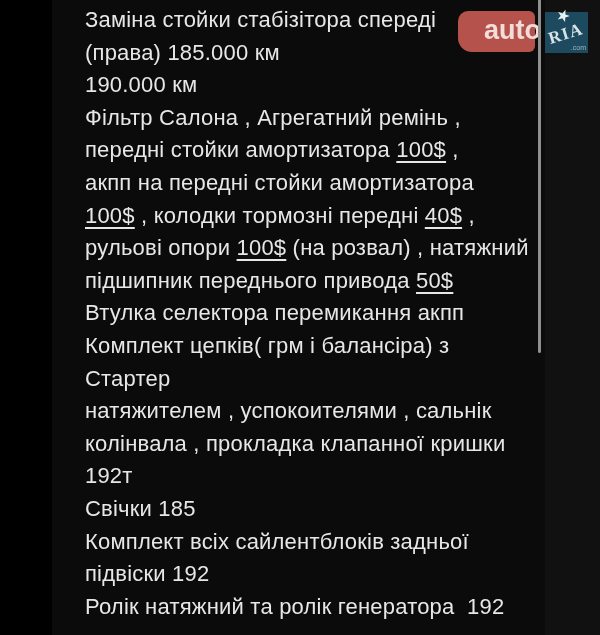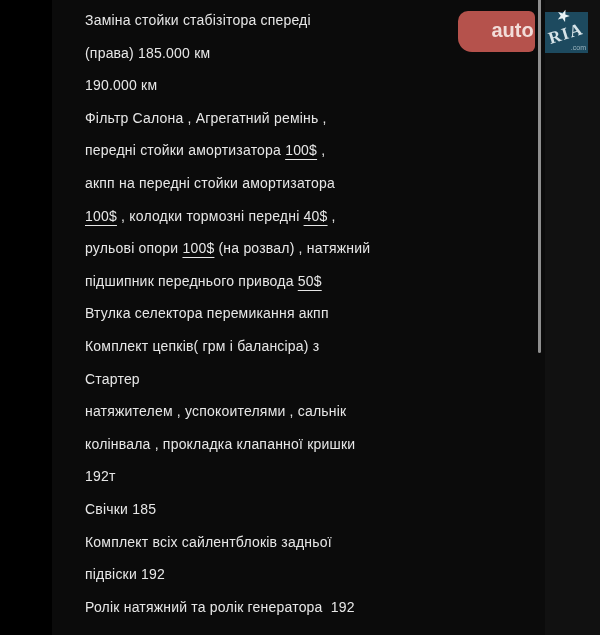--- a/index.html
+++ b/index.html
@@ -35,21 +35,21 @@
     width: 55px; height: 635px;
     background: #111111;
     z-index: 1;
   }
   .description-text {
     position: absolute;
     left: 85px;
     top: 4px;
     z-index: 3;
     color: #e7e7e7;
-    font-size: 14px;
+    font-size: 22px;
     line-height: 32.6px;
     font-weight: 400;
     letter-spacing: 0.2px;
   }
   .line { white-space: pre; }
   .price-link {
     text-decoration-line: underline;
     text-decoration-style: dashed;
     text-decoration-color: #979797;
     text-decoration-thickness: 1.5px;
@@ -69,21 +69,21 @@
     left: 458px; top: 11px;
     z-index: 5;
   }
   .auto-badge {
     position: absolute;
     left: 0; top: 0;
     width: 77px; height: 41px;
     background: #b5524c;
     border-radius: 10px 6px 6px 14px;
     color: #f2ddd9;
-    font-size: 20px;
+    font-size: 27px;
     font-weight: 700;
     display: flex;
     align-items: center;
     justify-content: center;
     padding-bottom: 3px;
     box-sizing: border-box;
     padding-left: 32px;
   }
   .ria-badge {
     position: absolute;

